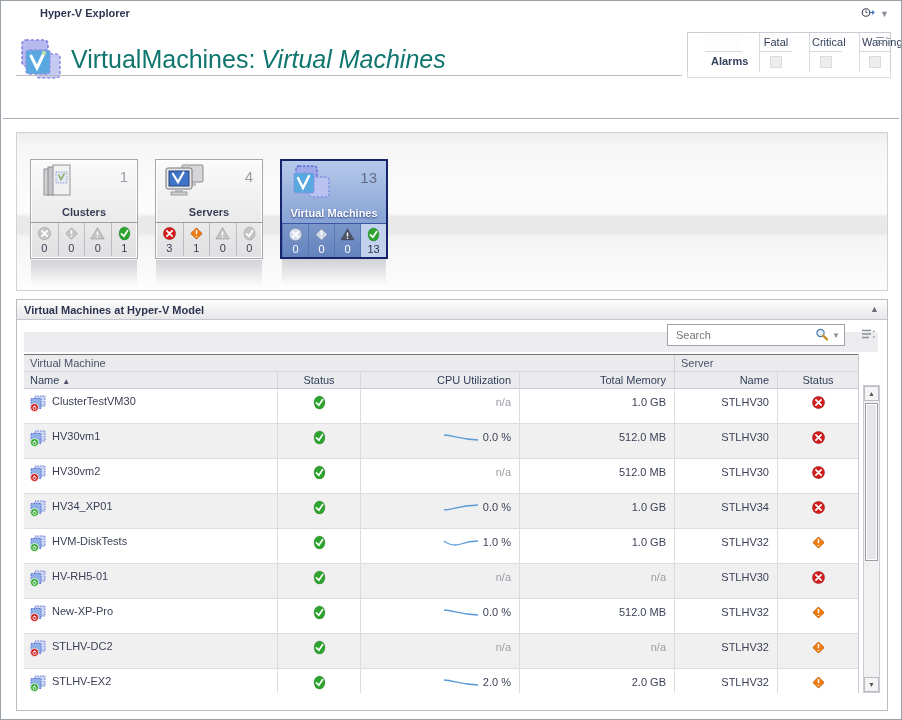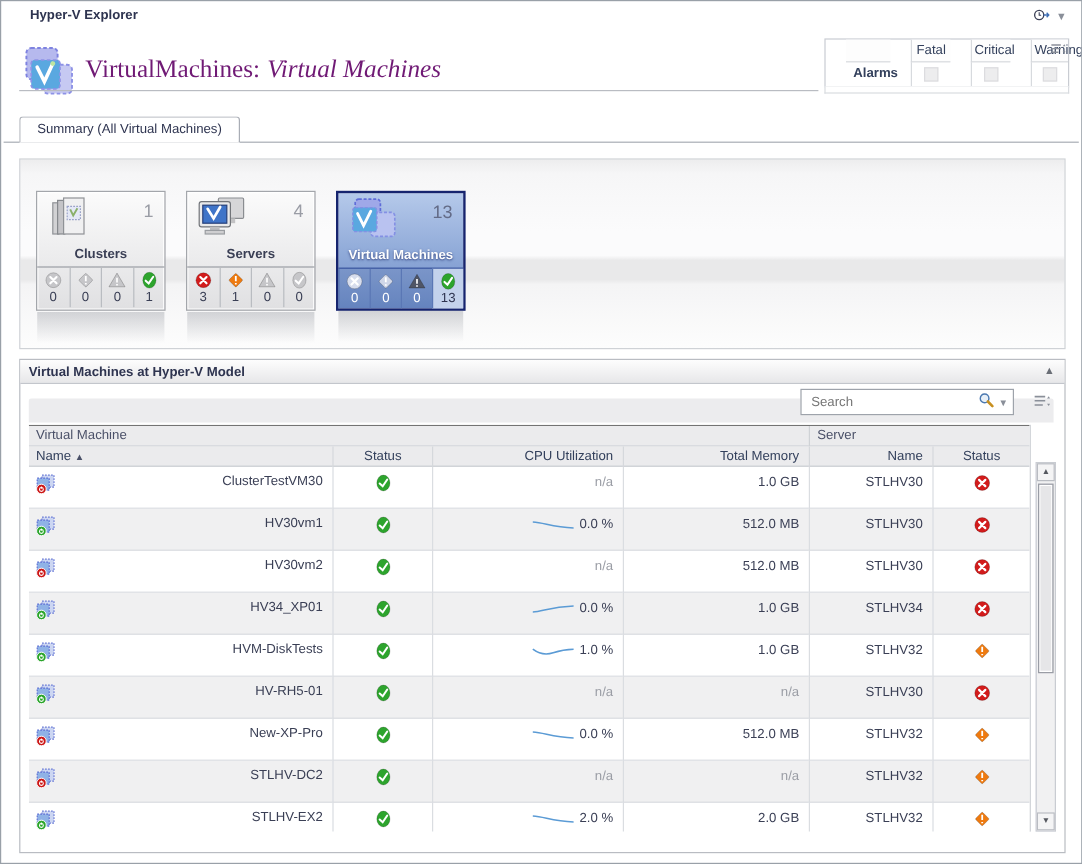--- a/index.html
+++ b/index.html
@@ -3,27 +3,27 @@
 <meta charset="utf-8">
 <style>
   html,body{margin:0;padding:0;background:#fff;}
   *{box-sizing:border-box;}
   .page{
     position:relative;width:902px;height:720px;
     border:1px solid #99a0a8;background:#fff;overflow:hidden;
     font-family:"Liberation Sans",sans-serif;font-size:11px;color:#3a3f55;
   }
   
-  .topbar{position:absolute;left:0;top:0;right:0;height:24px;}
+  .topbar{position:absolute;left:15px;top:0;right:0;height:24px;}
   .app-title{position:absolute;left:24px;top:6px;font-weight:bold;color:#2e3450;}
   .time-ctl{position:absolute;right:12px;top:5px;display:flex;align-items:center;gap:5px;color:#2e3450;cursor:pointer;}
   .time-ctl .caret{color:#8a8f99;font-size:9px;}
   
   .hdr-icon{position:absolute;left:13px;top:37px;width:52px;height:50px;}
-  .hdr-title{position:absolute;left:70px;top:44px;font-size:21px;color:#701a75;white-space:nowrap;font-family:Liberation Serif, serif;}
+  .hdr-title{position:absolute;left:70px;top:44px;font-size:25px;color:#0f766e;white-space:nowrap;}
   .hdr-title .it{font-style:italic;margin-left:6px;}
   .hdr-rule{position:absolute;left:15px;top:74px;width:666px;border-top:1px solid #b9bcc2;}
   
   .alarms{position:absolute;left:686px;top:31px;width:204px;border:1px solid #c9ccd2;background:#fff;}
   .alarms .r{display:grid;grid-template-columns:54px 50px 50px 48px;}
   .alarms .c{border-left:1px solid #d7dade;padding:3px 2px;text-align:center;color:#33405c;margin-left:17px;}
   .alarms .c:first-child{border-left:none;}
   .alarms .hr .c{border-bottom:1px solid #d7dade;background:#fdfdfd;}
   .alarms .lbl{font-weight:bold;text-align:left;padding-left:6px;}
   .alarms .sq{width:12px;height:12px;margin:1px auto;background:#ededee;border:1px solid #dcdcdf;}
@@ -82,21 +82,21 @@
   .grp-row .gc.srv{border-left:1px solid #cfd2d6;}
   .hdr-row{background:#ebebed;}
   .hdr-row .hc{padding:2px 8px;color:#33405c;border-bottom:1px solid #c9ccd2;border-left:1px solid #d5d8dc;white-space:nowrap;overflow:hidden;}
   .hdr-row .hc:first-child{border-left:none;padding-left:6px;}
   .hc.al-c{text-align:center;}  .hc.al-r{text-align:right;}
   .sortarrow{font-size:8px;color:#4a5068;margin-left:3px;}
   .data-row{height:35px;background:#fff;cursor:pointer;}
   .data-row.alt{background:#f0f0f1;}
   .data-row .dc{border-left:1px solid #dadde1;border-bottom:1px solid #dadde1;padding:7px 8px 0 8px;
     overflow:hidden;white-space:nowrap;color:#3a3f55;}
-  .data-row .dc:first-child{border-left:none;padding-left:5px;justify-content:space-between;}
+  .data-row .dc:first-child{border-left:none;padding-left:5px;}
   .dc.name{display:flex;align-items:flex-start;gap:5px;padding-top:6px;}
   .dc.ctr{text-align:center;padding-top:6px;}
   .dc.rt{text-align:right;}
   .dc .na{color:#9a9da5;}
   .dc.cpu .wrap{display:flex;justify-content:flex-end;align-items:center;gap:3px;}
   
   .vscroll{position:absolute;left:846px;top:85px;width:17px;height:308px;background:#f1f1f2;
     border:1px solid #c9ccd2;}
   .vscroll .btn{position:absolute;left:0;width:15px;height:15px;background:#f4f4f5;border:1px solid #b9bcc2;
     color:#55585f;font-size:7px;text-align:center;line-height:14px;cursor:pointer;}
@@ -161,21 +161,20 @@
     <span class="custico">
       <svg width="12" height="10" viewBox="0 0 12 10">
           <path d="M0 1.5 h8 M0 4.5 h8 M0 7.5 h6" stroke="#8a8f99" stroke-width="1.2"></path>
           <path d="M9.5 2.5 L11 0.8 L12 2.5 Z M9.5 6.5 L11 8.2 L12 6.5 Z" fill="#8a8f99"></path>
         </svg>
     </span>
   </div>
   <div class="alarms-strip"></div>
 
   <div class="tab-underline"></div>
-  <div class="tab">Summary (All Virtual Machines)</div>
 
   <div class="tiles-panel">
     <div class="tiles-row">
         <div class="tile">
     <div class="top">
       <span class="tico"><svg width="46" height="40" viewBox="0 0 46 40">
                 <rect x="7" y="6" width="5" height="26" fill="#d2d2d4" stroke="#8f9296"></rect>
                 <rect x="11" y="4" width="6" height="28" fill="#c4c4c7" stroke="#86898d"></rect>
                 <rect x="16" y="2" width="17" height="30" fill="#f0f0f1" stroke="#8f9296"></rect>
                 <rect x="19" y="9" width="11" height="11" fill="#e4e8f6" stroke="#9aa2c8" stroke-dasharray="1.5,1"></rect>

